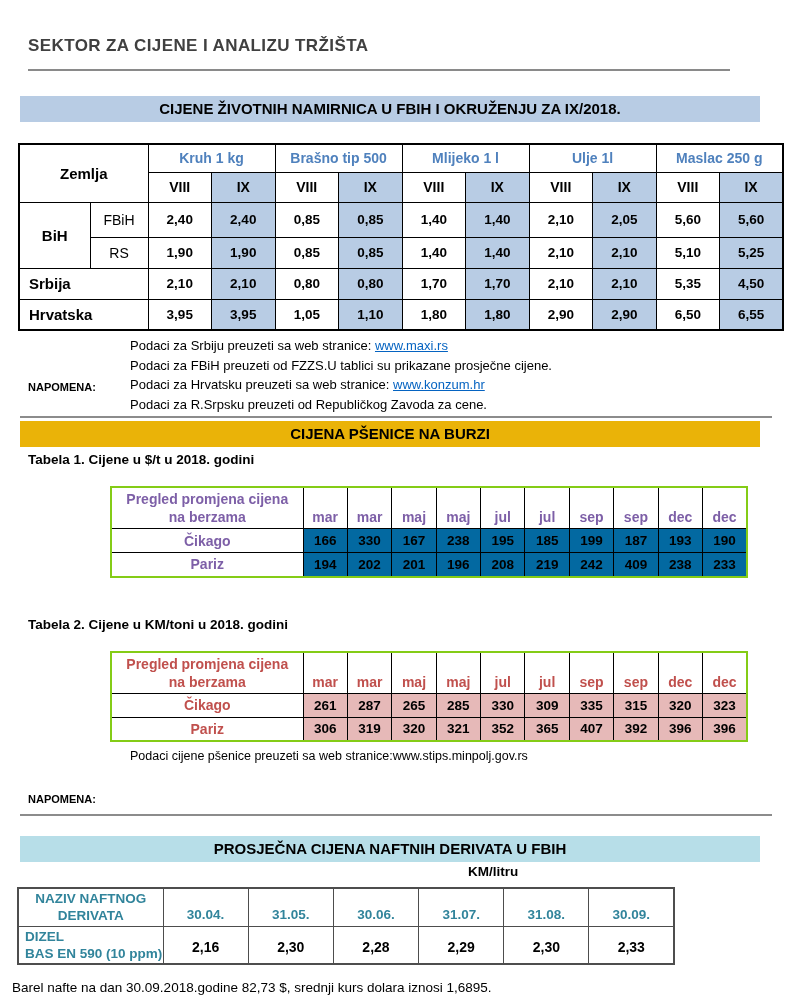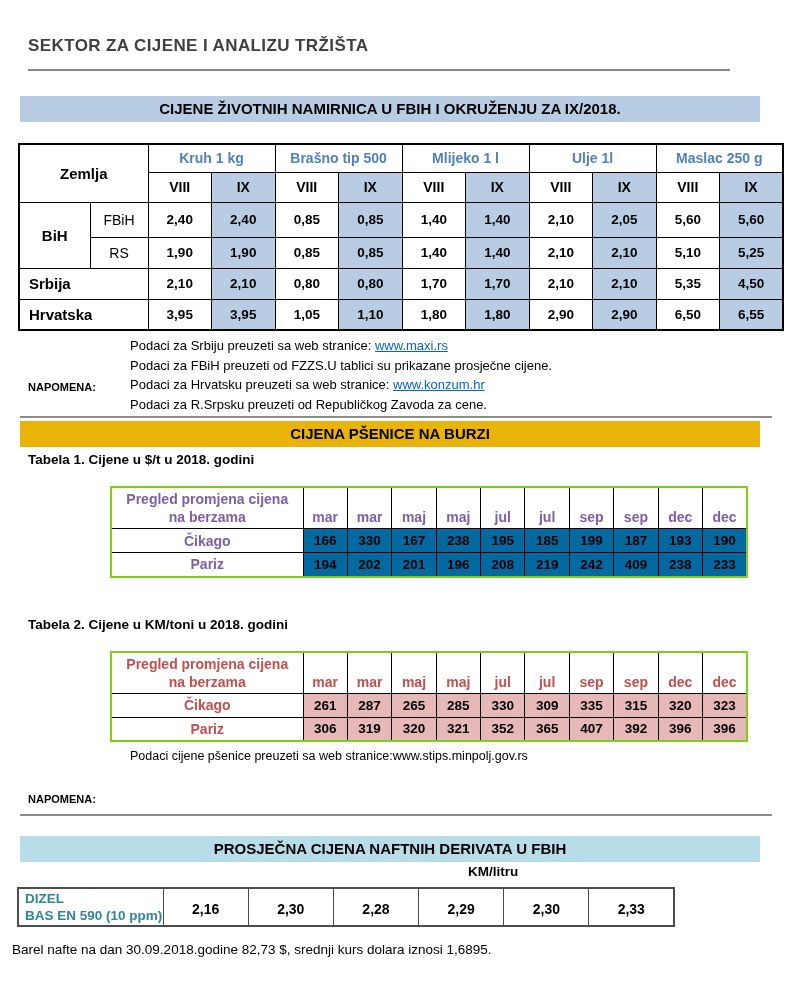--- a/index.html
+++ b/index.html
@@ -280,20 +280,29 @@
 <div class="section-bar bar-cyan">PROSJEČNA CIJENA NAFTNIH DERIVATA U FBIH</div>
 <div class="unit-label">KM/litru</div>
 
 <table class="fuel-table">
   <colgroup>
     <col style="width:145px">
     <col span="6" style="width:85.2px">
   </colgroup>
   <tbody id="fuel-body">
       <tr style="height: 38px;">
+        <td class="hlabel">NAZIV NAFTNOG DERIVATA</td>
+        <td class="date">30.04.</td>
+        <td class="date">31.05.</td>
+        <td class="date">30.06.</td>
+        <td class="date">31.07.</td>
+        <td class="date">31.08.</td>
+        <td class="date">30.09.</td>
+      </tr>
+      <tr style="height: 38px;">
         <td class="rlabel">DIZEL
 BAS EN 590 (10 ppm)</td>
         <td class="val">2,16</td>
         <td class="val">2,30</td>
         <td class="val">2,28</td>
         <td class="val">2,29</td>
         <td class="val">2,30</td>
         <td class="val">2,33</td>
       </tr>
     </tbody>

